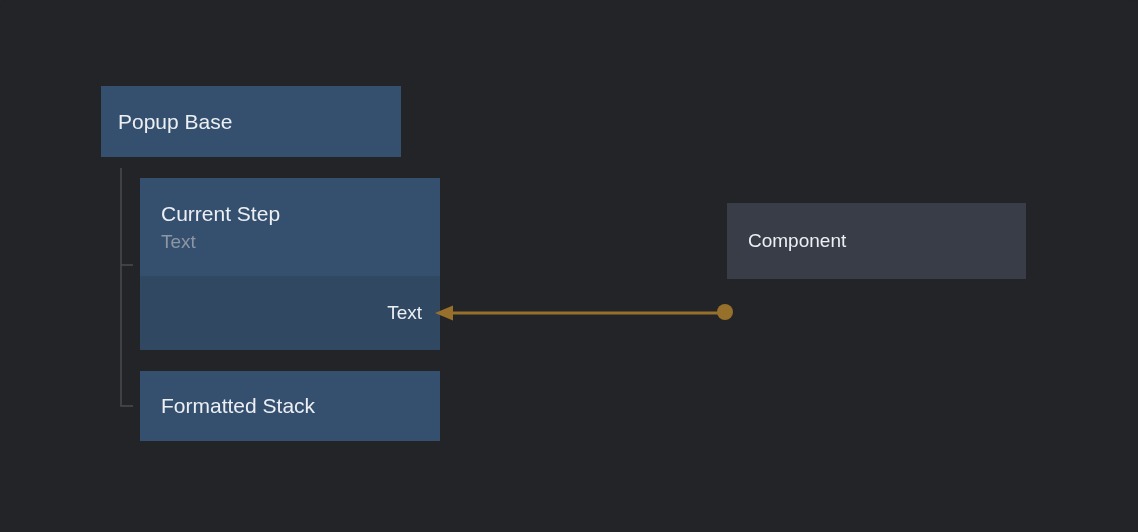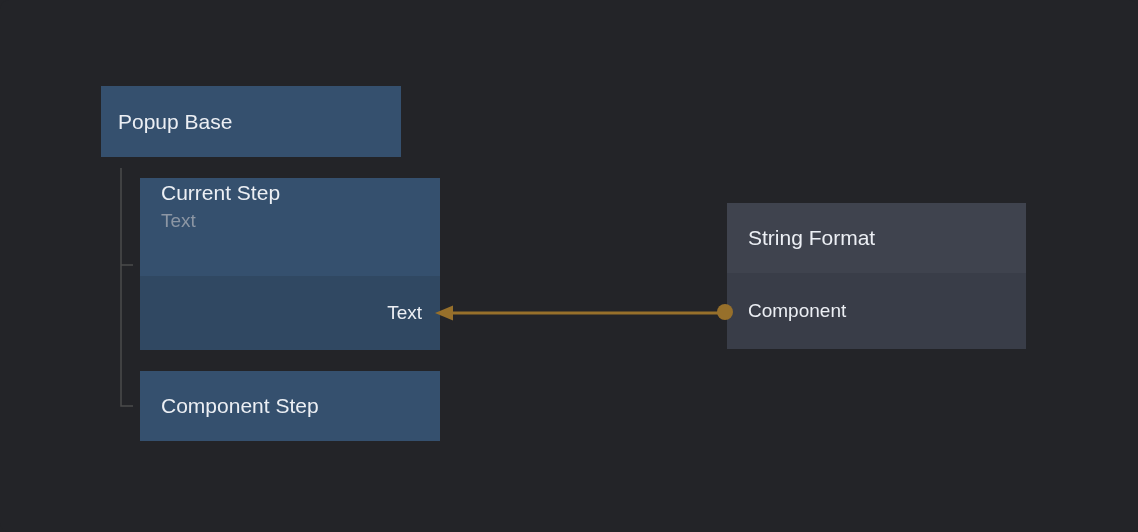--- a/index.html
+++ b/index.html
@@ -49,21 +49,21 @@
   }
 
   
   .node-current-step {
     left: 140px; top: 178px;
     width: 300px; height: 172px;
   }
   .node-current-step .header {
     height: 98px;
     background: #35506E;
-    display: flex; flex-direction: column; justify-content: flex-start;
+    display: flex; flex-direction: column; justify-content: center;
     padding-left: 21px;
     box-sizing: border-box;
   }
   .node-current-step .body {
     height: 74px;
     background: #304862;
     display: flex; align-items: center; justify-content: flex-end;
     padding-right: 18px;
     box-sizing: border-box;
   }
@@ -123,27 +123,24 @@
     <div class="header">
       <span class="node-header-title">Current Step</span>
       <span class="node-subtitle">Text</span>
     </div>
     <div class="body">
       <span class="port-label">Text</span>
     </div>
   </div>
 
   <div class="node node-component-stack">
-    <span class="node-header-title">Component Step</span>
+    <span class="node-header-title">Formatted Stack</span>
   </div>
 
   <div class="node node-string-format">
-    <div class="header">
-      <span class="node-header-title">String Format</span>
-    </div>
     <div class="body">
       <span class="port-label">Component</span>
     </div>
   </div>
 
   <svg class="overlay">
     <line class="hit" x1="448" y1="313" x2="725" y2="313" stroke-width="3" stroke="#97702B"></line>
     <polygon points="435,313 453,305.5 453,320.5" fill="#97702B"></polygon>
     <circle class="hit" cx="725" cy="312" r="8" fill="#97702B"></circle>
   </svg>

